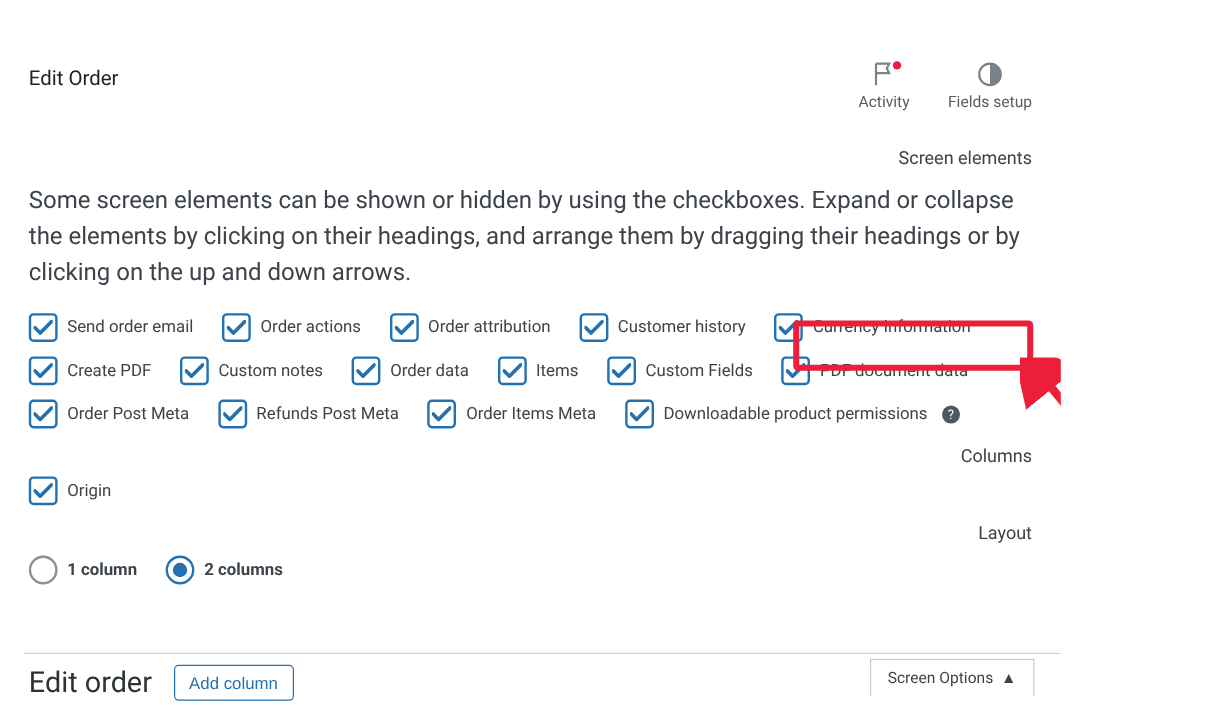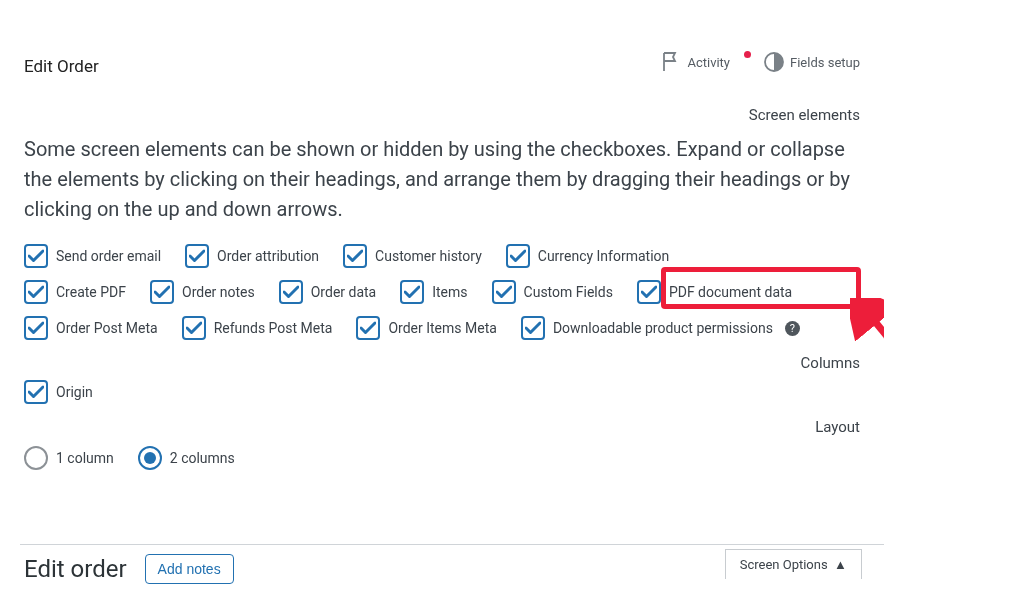--- a/index.html
+++ b/index.html
@@ -1,36 +1,36 @@
 <!DOCTYPE html>
 <html><head>
 <meta charset="utf-8">
 <style>
   * { box-sizing: border-box; }
   html, body { margin:0; padding:0; font-family: -apple-system, "Segoe UI", Roboto, Arial, sans-serif; color:#3c434a; background:#fff; }
   .page { position:relative; width:884px; height:592px; overflow:hidden;margin-top:36px; }
   .topbar { display:flex; justify-content:space-between; align-items:flex-start; padding:20px 24px 0 24px; }
   .page-title { font-size:17px; font-weight:400; color:#222; }
   .top-actions { display:flex; gap:32px; margin-top:-6px; }
-  .top-action { display:flex; flex-direction:row; align-items:center; gap:4px; color:#555c63; font-size:13px; cursor:pointer;justify-content:space-between; }
+  .top-action { display:flex; flex-direction:column; align-items:center; gap:4px; color:#555c63; font-size:13px; cursor:pointer;justify-content:space-between; }
   .top-action svg { width:24px; height:24px; stroke:#7a8187; }
   .flag-dot { position:absolute; width:7px; height:7px; background:#e6204b; border-radius:50%; top:15px; right:133px; }
   .section { padding:16px 24px 0 24px; }
   .section-title { font-size:15px; color:#3c434a; margin:14px 0 8px 0;text-align:right; }
   .section-desc { font-size:20px; color:#3c434a; line-height:1.5; margin:10px 0 20px 0; }
   .checkrow { display:flex; flex-wrap:wrap; gap:12px 24px; margin-bottom:12px; }
   .check { display:inline-flex; align-items:center; gap:8px; cursor:pointer; }
   .box { width:24px; height:24px; border:2px solid #2271b1; border-radius:4px; display:flex; align-items:center; justify-content:center; background:#fff; }
   .box svg { width:16px; height:14px; display:block; }
   .check-label { font-size:14px; color:#3c434a; }
   .help-icon { display:inline-flex; align-items:center; justify-content:center; width:15px; height:15px; border-radius:50%; background:#4f565c; color:#fff; font-size:11px; margin-left:4px; }
   .highlight-box { position:absolute; border:5px solid #ed1e3a; border-radius:4px; pointer-events:none; }
   .arrow { position:absolute; pointer-events:none; }
   .radios { display:flex; gap:24px; margin-top:10px; }
-  .radio { display:inline-flex; align-items:center; gap:8px; cursor:pointer; }
+  .radio { display:inline-flex; align-items:center; gap:8px; cursor:pointer;font-weight:bold; }
   .rcirc { width:24px; height:24px; border:2px solid #8c9196; border-radius:50%; display:flex; align-items:center; justify-content:center; }
   .rcirc.sel { border-color:#2271b1; }
   .rcirc .dot { width:12px; height:12px; border-radius:50%; background:#2271b1; }
   .screen-opts-tab { position:absolute; right:22px; top:513px; border:1px solid #c8ccd0; border-bottom:none; padding:7px 14px; font-size:13px; color:#3c434a; background:#fff; cursor:pointer; }
   .hr { position:absolute; left:20px; right:0; top:508px; height:0; border-top:1px solid #d0d4d8; }
   .lower { position:absolute; left:24px; right:24px; top:508px; }
   .lower-head { display:flex; align-items:center; gap:18px; padding-top:10px; }
   .lower-title { font-size:24px; font-weight:400; color:#2c3337; }
   .btn-outline { border:1px solid #2271b1; color:#2271b1; background:#fff; border-radius:4px; padding:6px 12px; font-size:14px; cursor:pointer; }
   .panels { display:flex; gap:20px; margin-top:16px; }
@@ -80,20 +80,28 @@
               </svg>
             </span>
             <span class="check-label">Send order email</span>
           </label>
           <label class="check">
             <span class="box">
               <svg viewBox="0 0 16 14">
                 <path d="M1 7 L5.5 11.5 L15 2" fill="none" stroke="#2271b1" stroke-width="3" stroke-linecap="round" stroke-linejoin="round"></path>
               </svg>
             </span>
+            <span class="check-label">Order actions</span>
+          </label>
+          <label class="check">
+            <span class="box">
+              <svg viewBox="0 0 16 14">
+                <path d="M1 7 L5.5 11.5 L15 2" fill="none" stroke="#2271b1" stroke-width="3" stroke-linecap="round" stroke-linejoin="round"></path>
+              </svg>
+            </span>
             <span class="check-label">Order attribution</span>
           </label>
           <label class="check">
             <span class="box">
               <svg viewBox="0 0 16 14">
                 <path d="M1 7 L5.5 11.5 L15 2" fill="none" stroke="#2271b1" stroke-width="3" stroke-linecap="round" stroke-linejoin="round"></path>
               </svg>
             </span>
             <span class="check-label">Customer history</span>
           </label>
@@ -114,21 +122,21 @@
               </svg>
             </span>
             <span class="check-label">Create PDF</span>
           </label>
           <label class="check">
             <span class="box">
               <svg viewBox="0 0 16 14">
                 <path d="M1 7 L5.5 11.5 L15 2" fill="none" stroke="#2271b1" stroke-width="3" stroke-linecap="round" stroke-linejoin="round"></path>
               </svg>
             </span>
-            <span class="check-label">Order notes</span>
+            <span class="check-label">Custom notes</span>
           </label>
           <label class="check">
             <span class="box">
               <svg viewBox="0 0 16 14">
                 <path d="M1 7 L5.5 11.5 L15 2" fill="none" stroke="#2271b1" stroke-width="3" stroke-linecap="round" stroke-linejoin="round"></path>
               </svg>
             </span>
             <span class="check-label">Order data</span>
           </label>
           <label class="check">
@@ -222,21 +230,21 @@
 
 <div class="screen-opts-tab">
   <span>Screen Options</span>
   &nbsp;▲
 </div>
 <div class="hr"></div>
 
 <div class="lower">
   <div class="lower-head">
     <div class="lower-title">Edit order</div>
-    <button class="btn-outline">Add notes</button>
+    <button class="btn-outline">Add column</button>
   </div>
   <div class="panels">
     <div class="panel-left"></div>
     <div class="panel-right">
       <span class="pr-title">Send order email</span>
       <div class="pr-ctrls">
         <svg class="chev" viewBox="0 0 24 24" fill="none" stroke-width="2">
               <path d="M6 15l6-6 6 6"></path>
             </svg>
         <svg class="chev" viewBox="0 0 24 24" fill="none" stroke-width="2">

